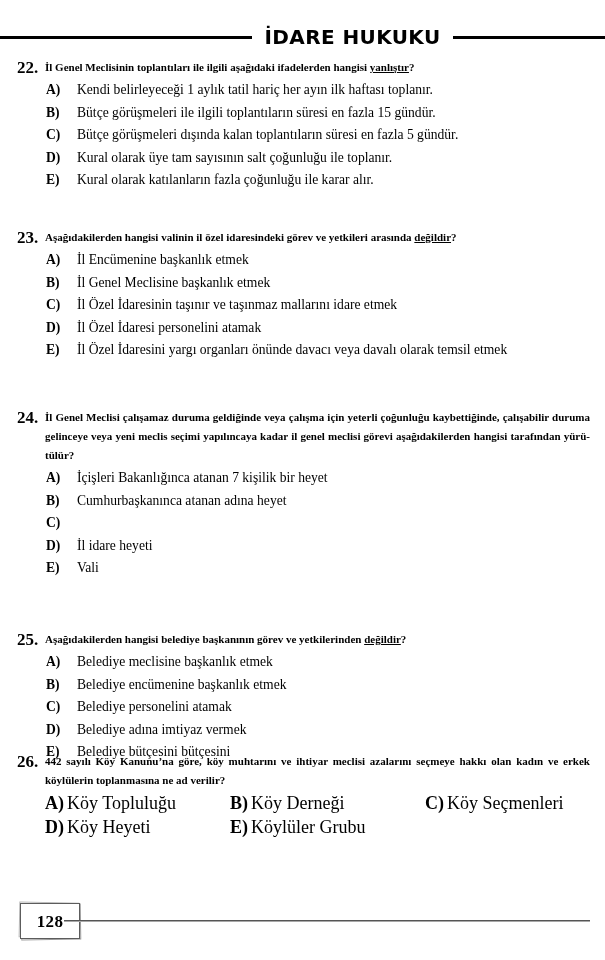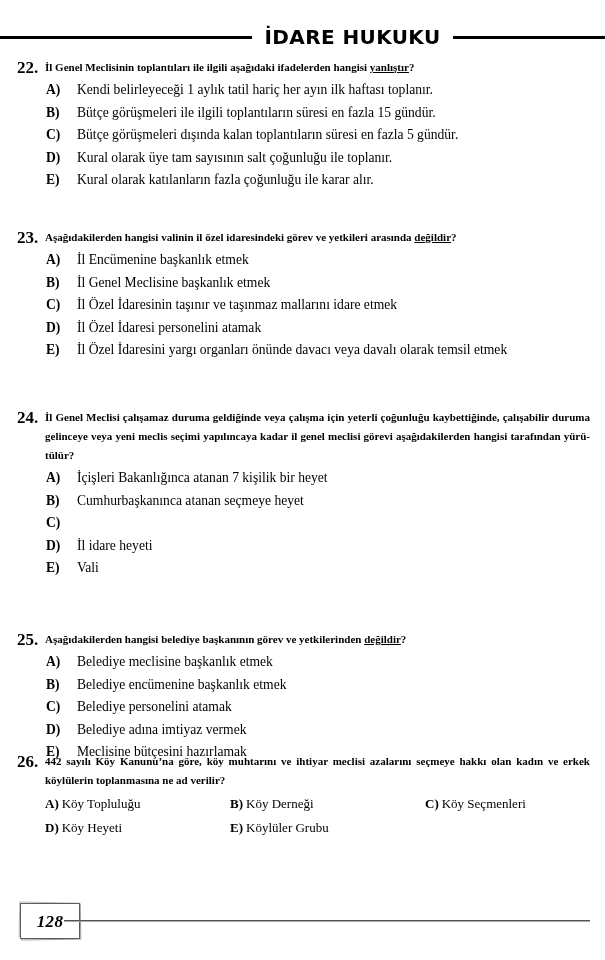--- a/index.html
+++ b/index.html
@@ -90,34 +90,34 @@
 
   
   .opts-grid {
     margin-top: 4px;
     margin-left: 28px;
     display: grid;
     grid-template-columns: 185px 195px auto;
     row-gap: 5px;
   }
   .gopt {
-    font-size: 13px;
+    font-size: 18px;
     line-height: 19px;
     white-space: nowrap;
   }
   .gopt b {
     font-weight: bold;
     margin-right: 3px;
   }
 
   
   .footer {
     position: absolute;
     left: 0; top: 898px;
-    width: 551px; height: 52px; font-style: italic;
+    width: 551px; height: 52px;
   }
   .page-box-wrap {
     position: absolute;
     left: 18px; top: 2px;
     width: 68px; height: 44px;
   }
   .page-box-shadow {
     position: absolute;
     left: 3px; top: 4px;
     width: 60px; height: 36px;
@@ -233,21 +233,21 @@
         <div class="q-num">24.</div>
         <div class="q-stem justify">İl Genel Meclisi çalışamaz duruma geldiğinde veya çalışma için yeterli çoğun­luğu kaybettiğinde, çalışabilir duruma gelinceye veya yeni meclis seçimi yapı­lıncaya kadar il genel meclisi görevi aşağıdakilerden hangisi tarafından yürü­tülür?</div>
       </div>
       <div class="opts">
         <div class="opt">
           <div class="opt-letter">A)</div>
           <div class="opt-text">İçişleri Bakanlığınca atanan 7 kişilik bir heyet</div>
         </div>
         <div class="opt">
           <div class="opt-letter">B)</div>
-          <div class="opt-text">Cumhurbaşkanınca atanan seçmeye heyet</div>
+          <div class="opt-text">Cumhurbaşkanınca atanan adına heyet</div>
         </div>
         <div class="opt">
           <div class="opt-letter">C)</div>
         </div>
         <div class="opt">
           <div class="opt-letter">D)</div>
           <div class="opt-text">İl idare heyeti</div>
         </div>
         <div class="opt">
           <div class="opt-letter">E)</div>
@@ -272,21 +272,21 @@
         <div class="opt">
           <div class="opt-letter">C)</div>
           <div class="opt-text">Belediye personelini atamak</div>
         </div>
         <div class="opt">
           <div class="opt-letter">D)</div>
           <div class="opt-text">Belediye adına imtiyaz vermek</div>
         </div>
         <div class="opt">
           <div class="opt-letter">E)</div>
-          <div class="opt-text">Meclisine bütçesini hazırlamak</div>
+          <div class="opt-text">Belediye bütçesini bütçesini</div>
         </div>
       </div>
     </div>
     <div class="qblock" style="top: 752px;">
       <div class="q-head">
         <div class="q-num">26.</div>
         <div class="q-stem justify">442 sayılı Köy Kanunu’na göre, köy muhtarını ve ihtiyar meclisi azalarını seçmeye hakkı olan kadın ve erkek köylülerin toplanmasına ne ad verilir?</div>
       </div>
       <div class="opts-grid">
         <div class="gopt"><b>A)</b><span>Köy Topluluğu</span></div>

